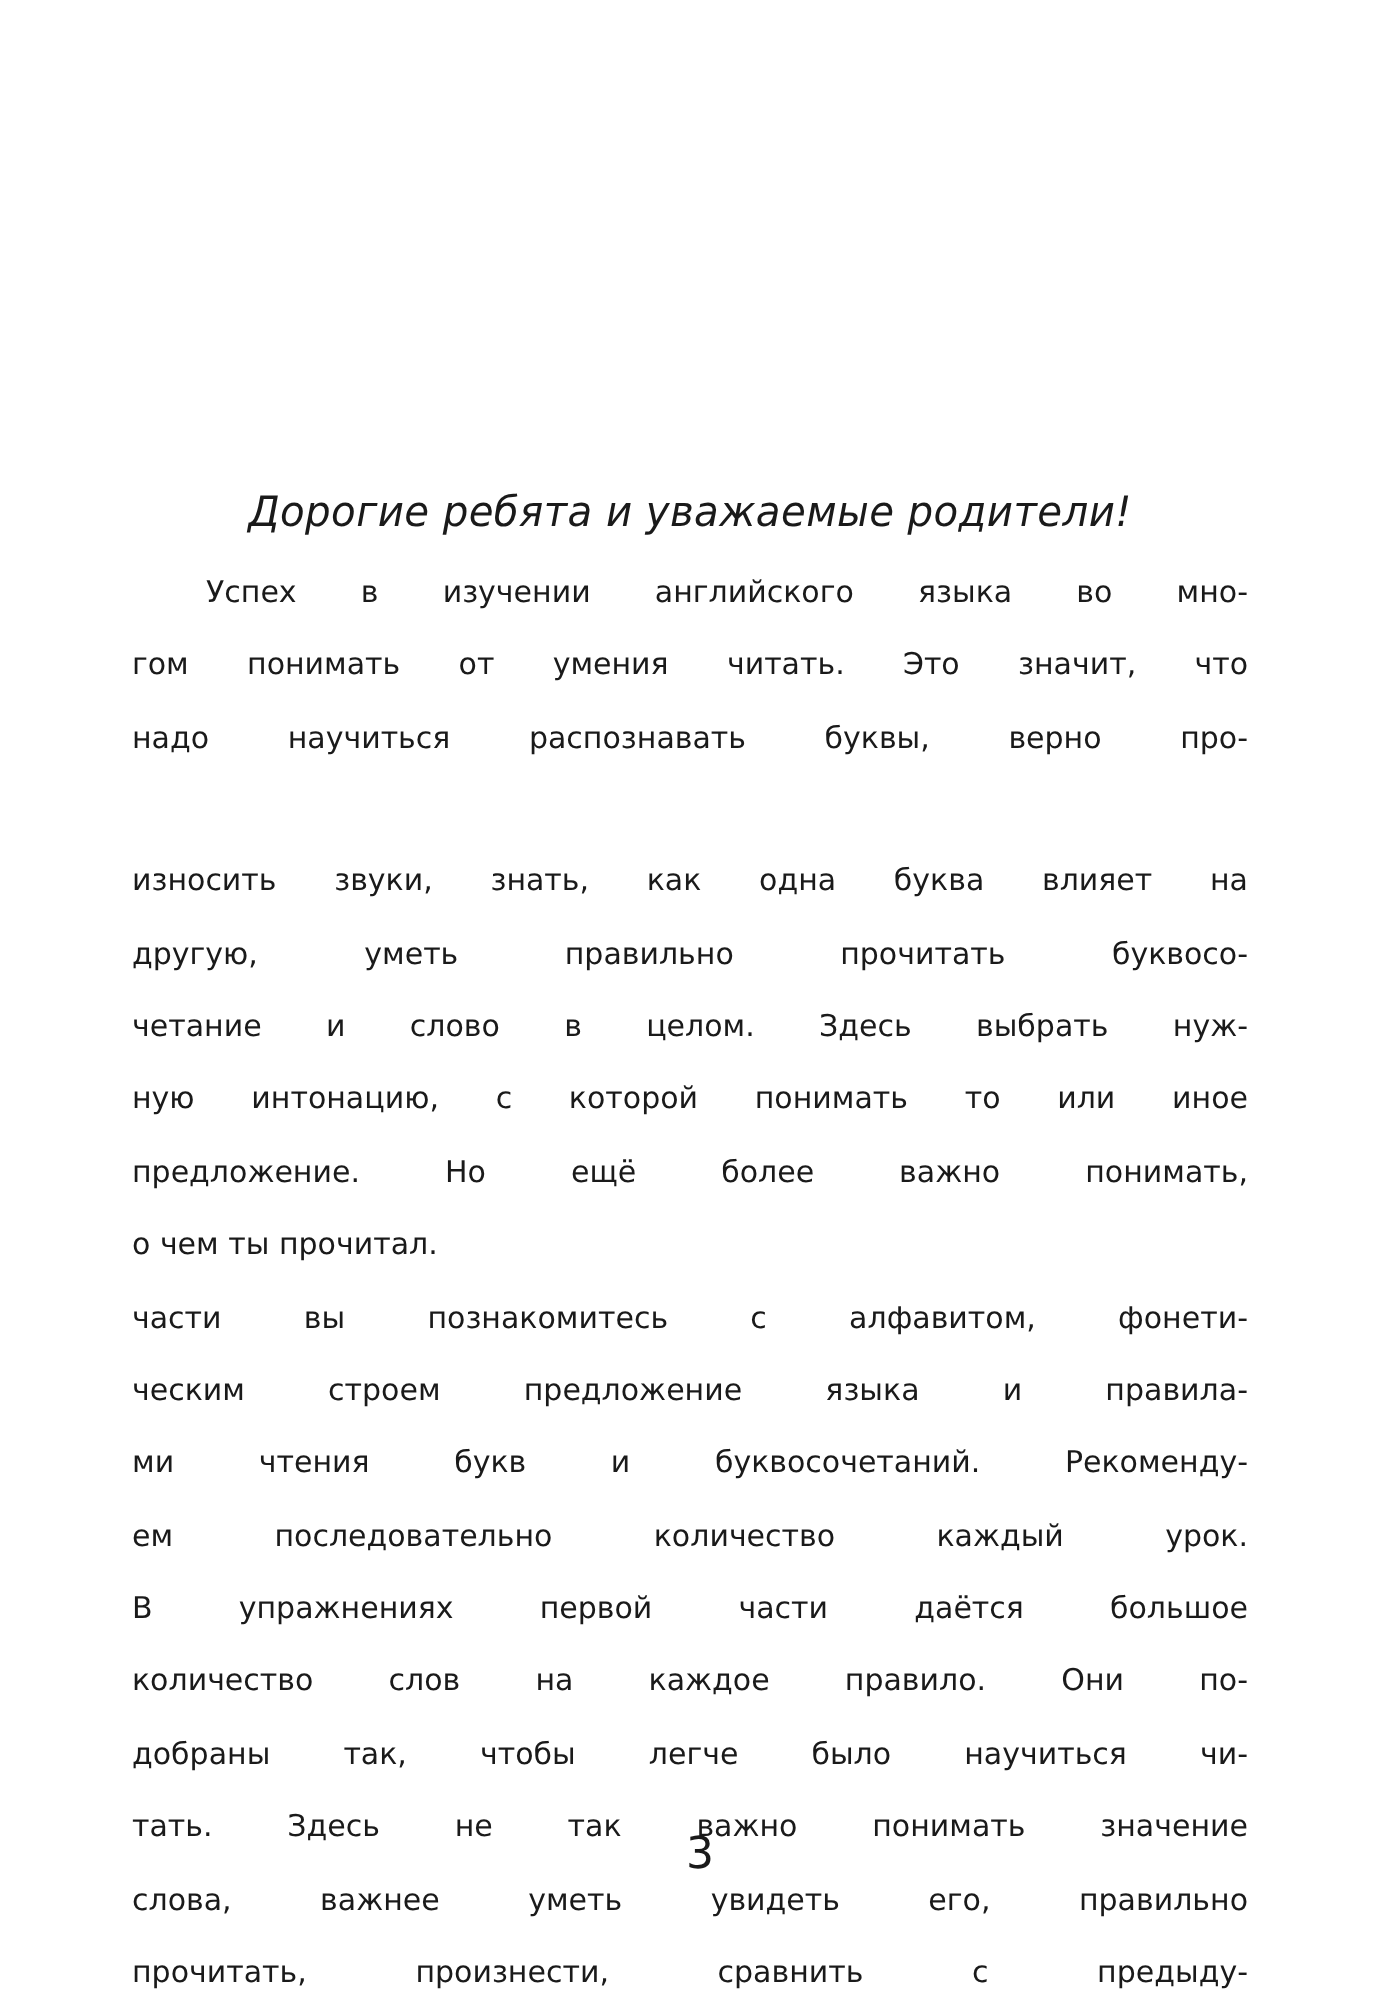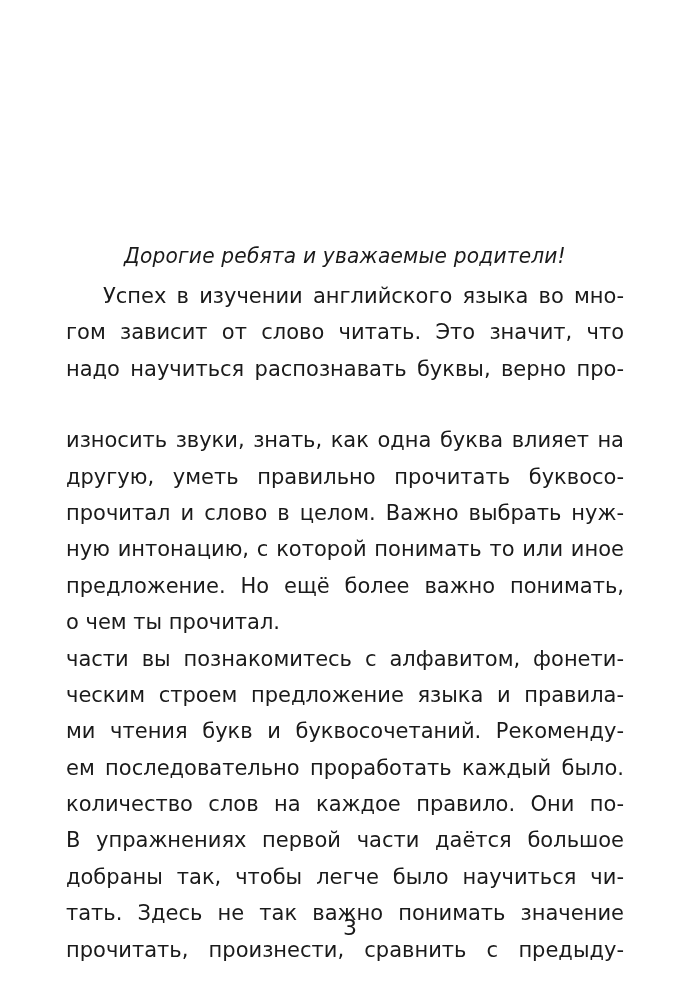--- a/index.html
+++ b/index.html
@@ -24,21 +24,21 @@
   .title {
     font-style: italic;
     font-size: 21px;
     line-height: 36px;
     text-align: center;
     margin: 0 0 4px 0;
     letter-spacing: 0.2px;
     transform: scaleX(0.96);
   }
   .line {
-    font-size: 21px;
+    font-size: 15px;
     line-height: 36.4px;
     height: 36.4px;
     white-space: nowrap;
     text-align: justify;
     text-align-last: justify;
     transform-origin: left center;
   }
   .line.last {
     text-align-last: left;
   }
@@ -56,37 +56,38 @@
   }
 </style>
 </head>
 <body>
 
 <div class="page">
   <div class="title">Дорогие ребята и уважаемые родители!</div>
 
   <div>
     <div class="line indent">Успех в изучении английского языка во мно-</div>
-    <div class="line">гом зависит от слово читать. Это значит, что</div>
+    <div class="line">гом понимать от умения читать. Это значит, что</div>
     <div class="line">надо научиться распознавать буквы, верно про-</div>
     <div class="line" style="transform: scaleX(0.9995); width: 558.281px; margin-top: 35px;">износить звуки, знать, как одна буква влияет на</div>
     <div class="line">другую, уметь правильно прочитать буквосо-</div>
-    <div class="line">прочитал и слово в целом. Важно выбрать нуж-</div>
+    <div class="line">четание и слово в целом. Здесь выбрать нуж-</div>
     <div class="line">ную интонацию, с которой понимать то или иное</div>
     <div class="line">предложение. Но ещё более важно понимать,</div>
     <div class="line last">о чем ты прочитал.</div>
   </div>
 
   <div>
     <div class="line">части вы познакомитесь с алфавитом, фонети-</div>
     <div class="line">ческим строем предложение языка и правила-</div>
     <div class="line">ми чтения букв и буквосочетаний. Рекоменду-</div>
-    <div class="line">ем последовательно проработать каждый было.</div>
+    <div class="line">ем последовательно количество каждый урок.</div>
+    <div class="line">В упражнениях первой части даётся большое</div>
     <div class="line">количество слов на каждое правило. Они по-</div>
-    <div class="line">В упражнениях первой части даётся большое</div>
     <div class="line">добраны так, чтобы легче было научиться чи-</div>
     <div class="line">тать. Здесь не так важно понимать значение</div>
+    <div class="line">слова, важнее уметь увидеть его, правильно</div>
     <div class="line">прочитать, произнести, сравнить с предыду-</div>
 
   </div>
 </div>
 
 <div class="page-number">3</div>
 
 </body></html>

